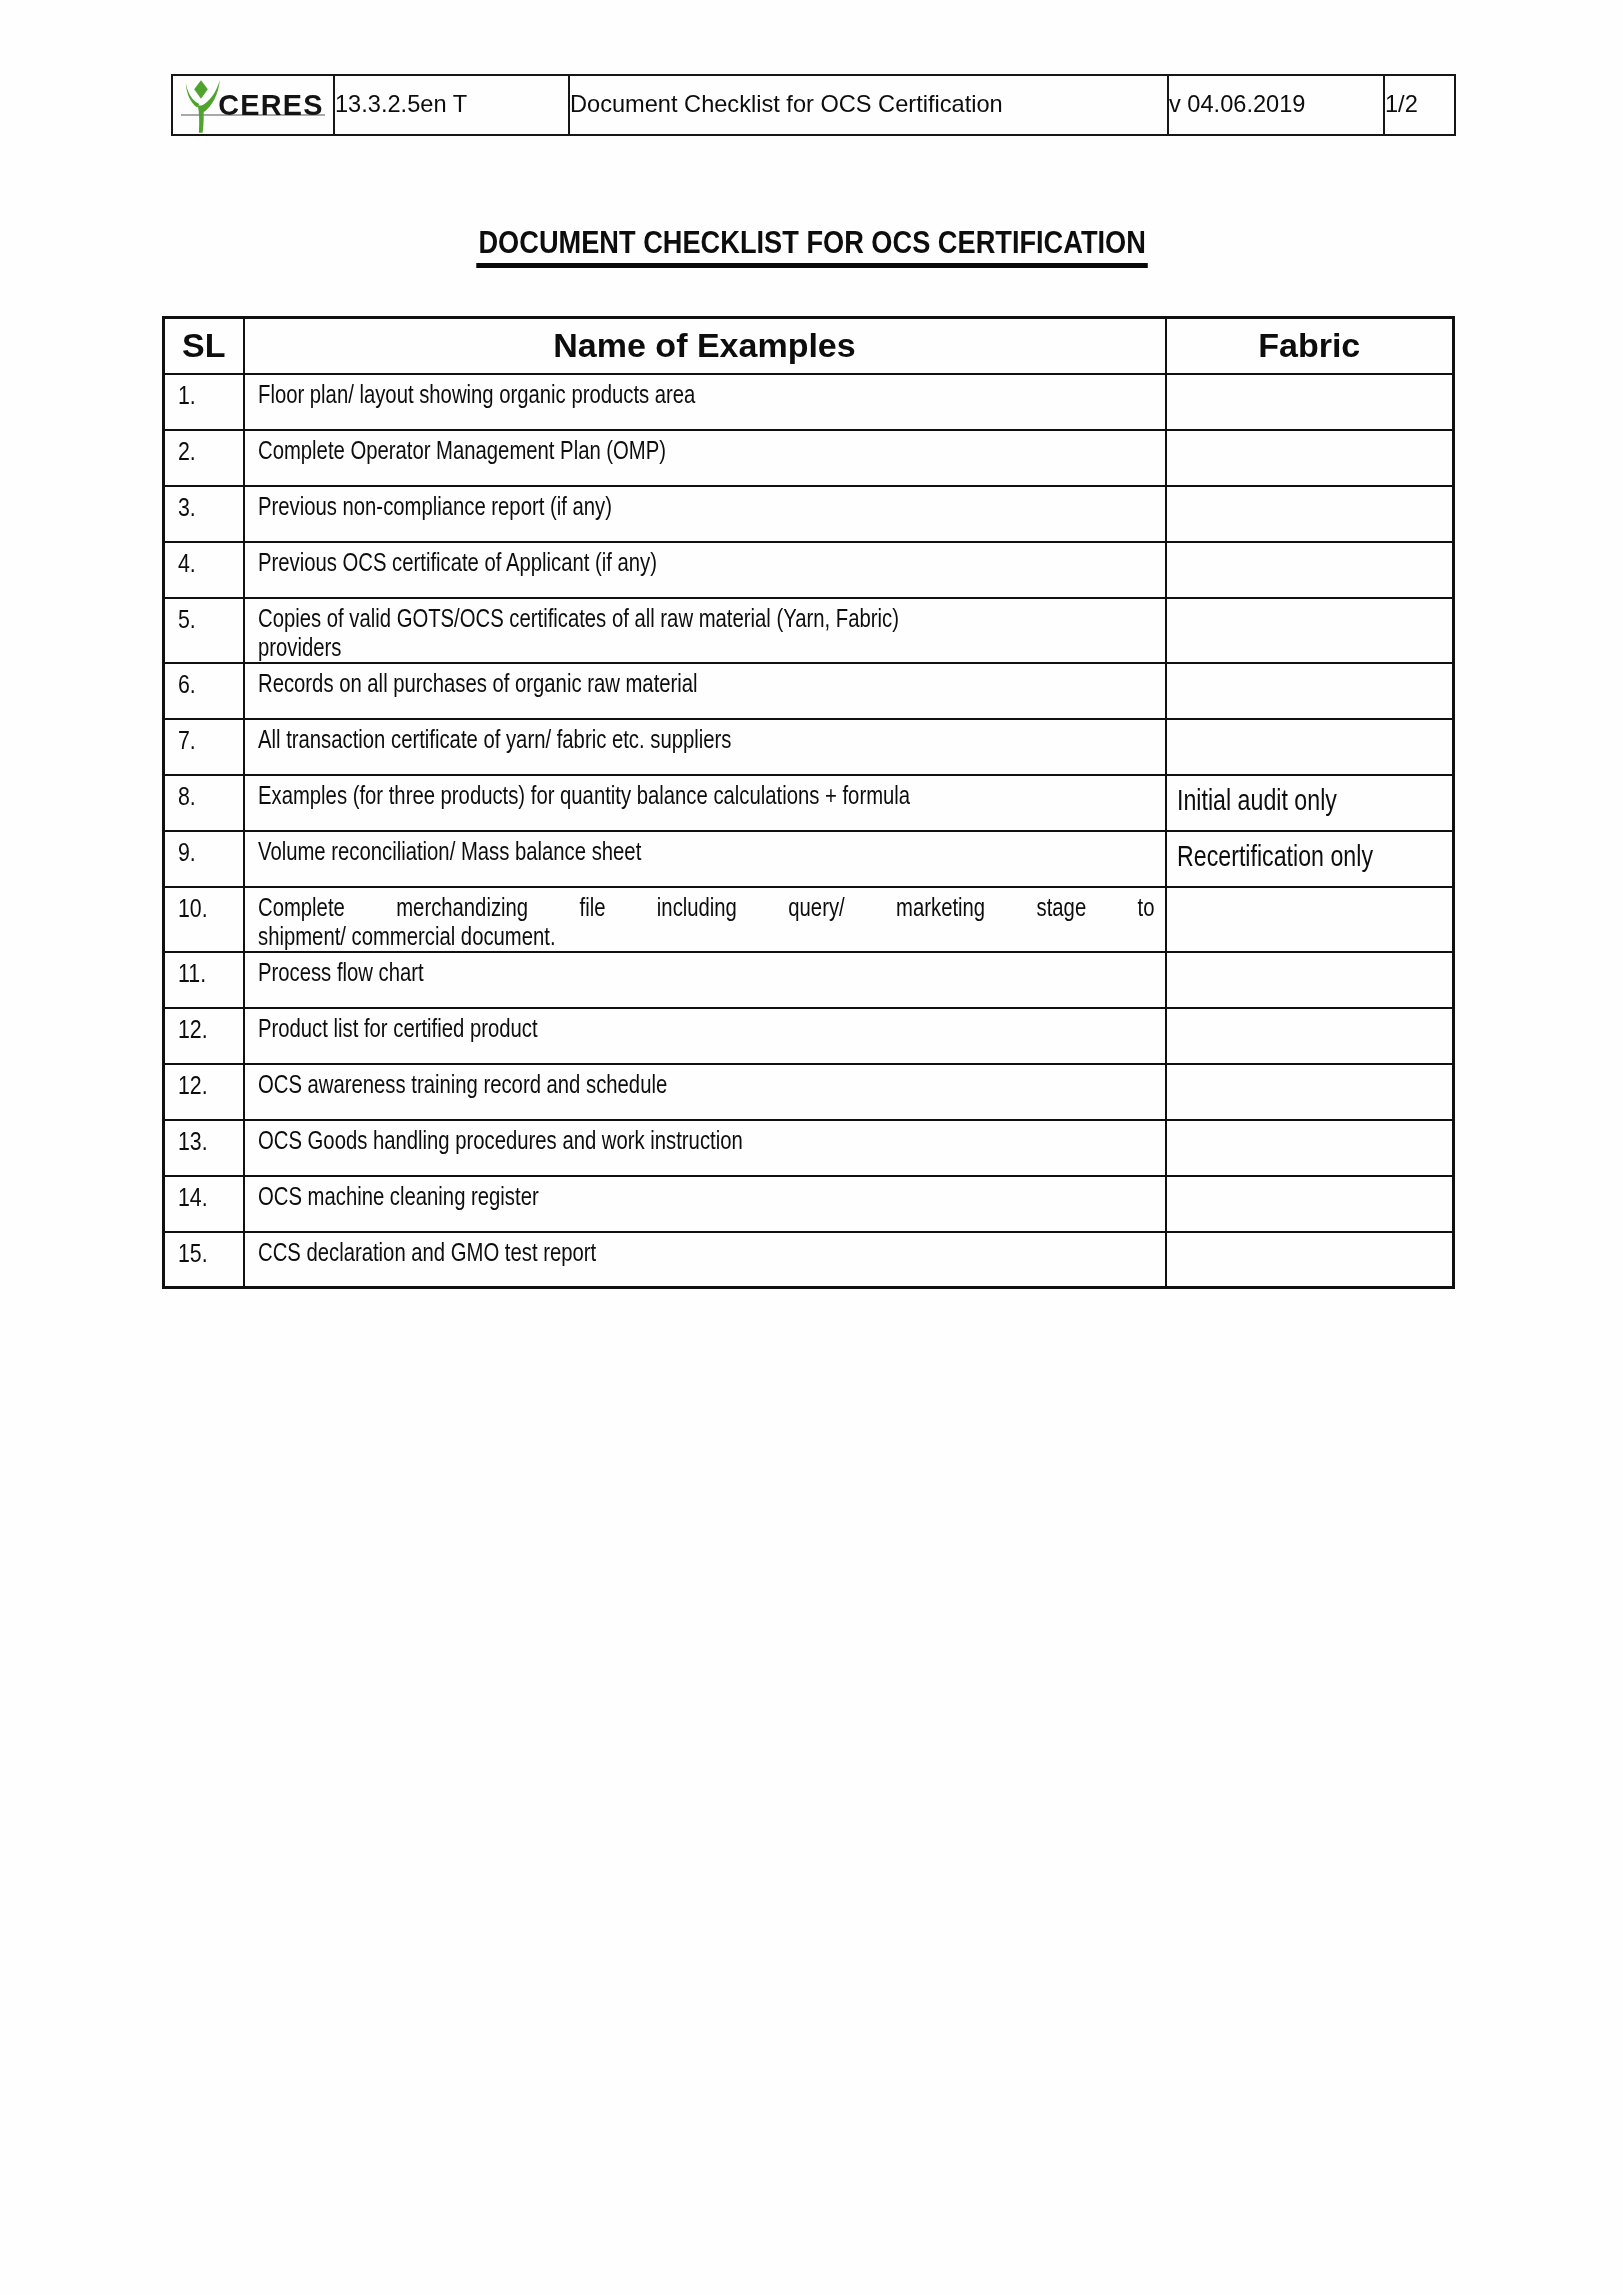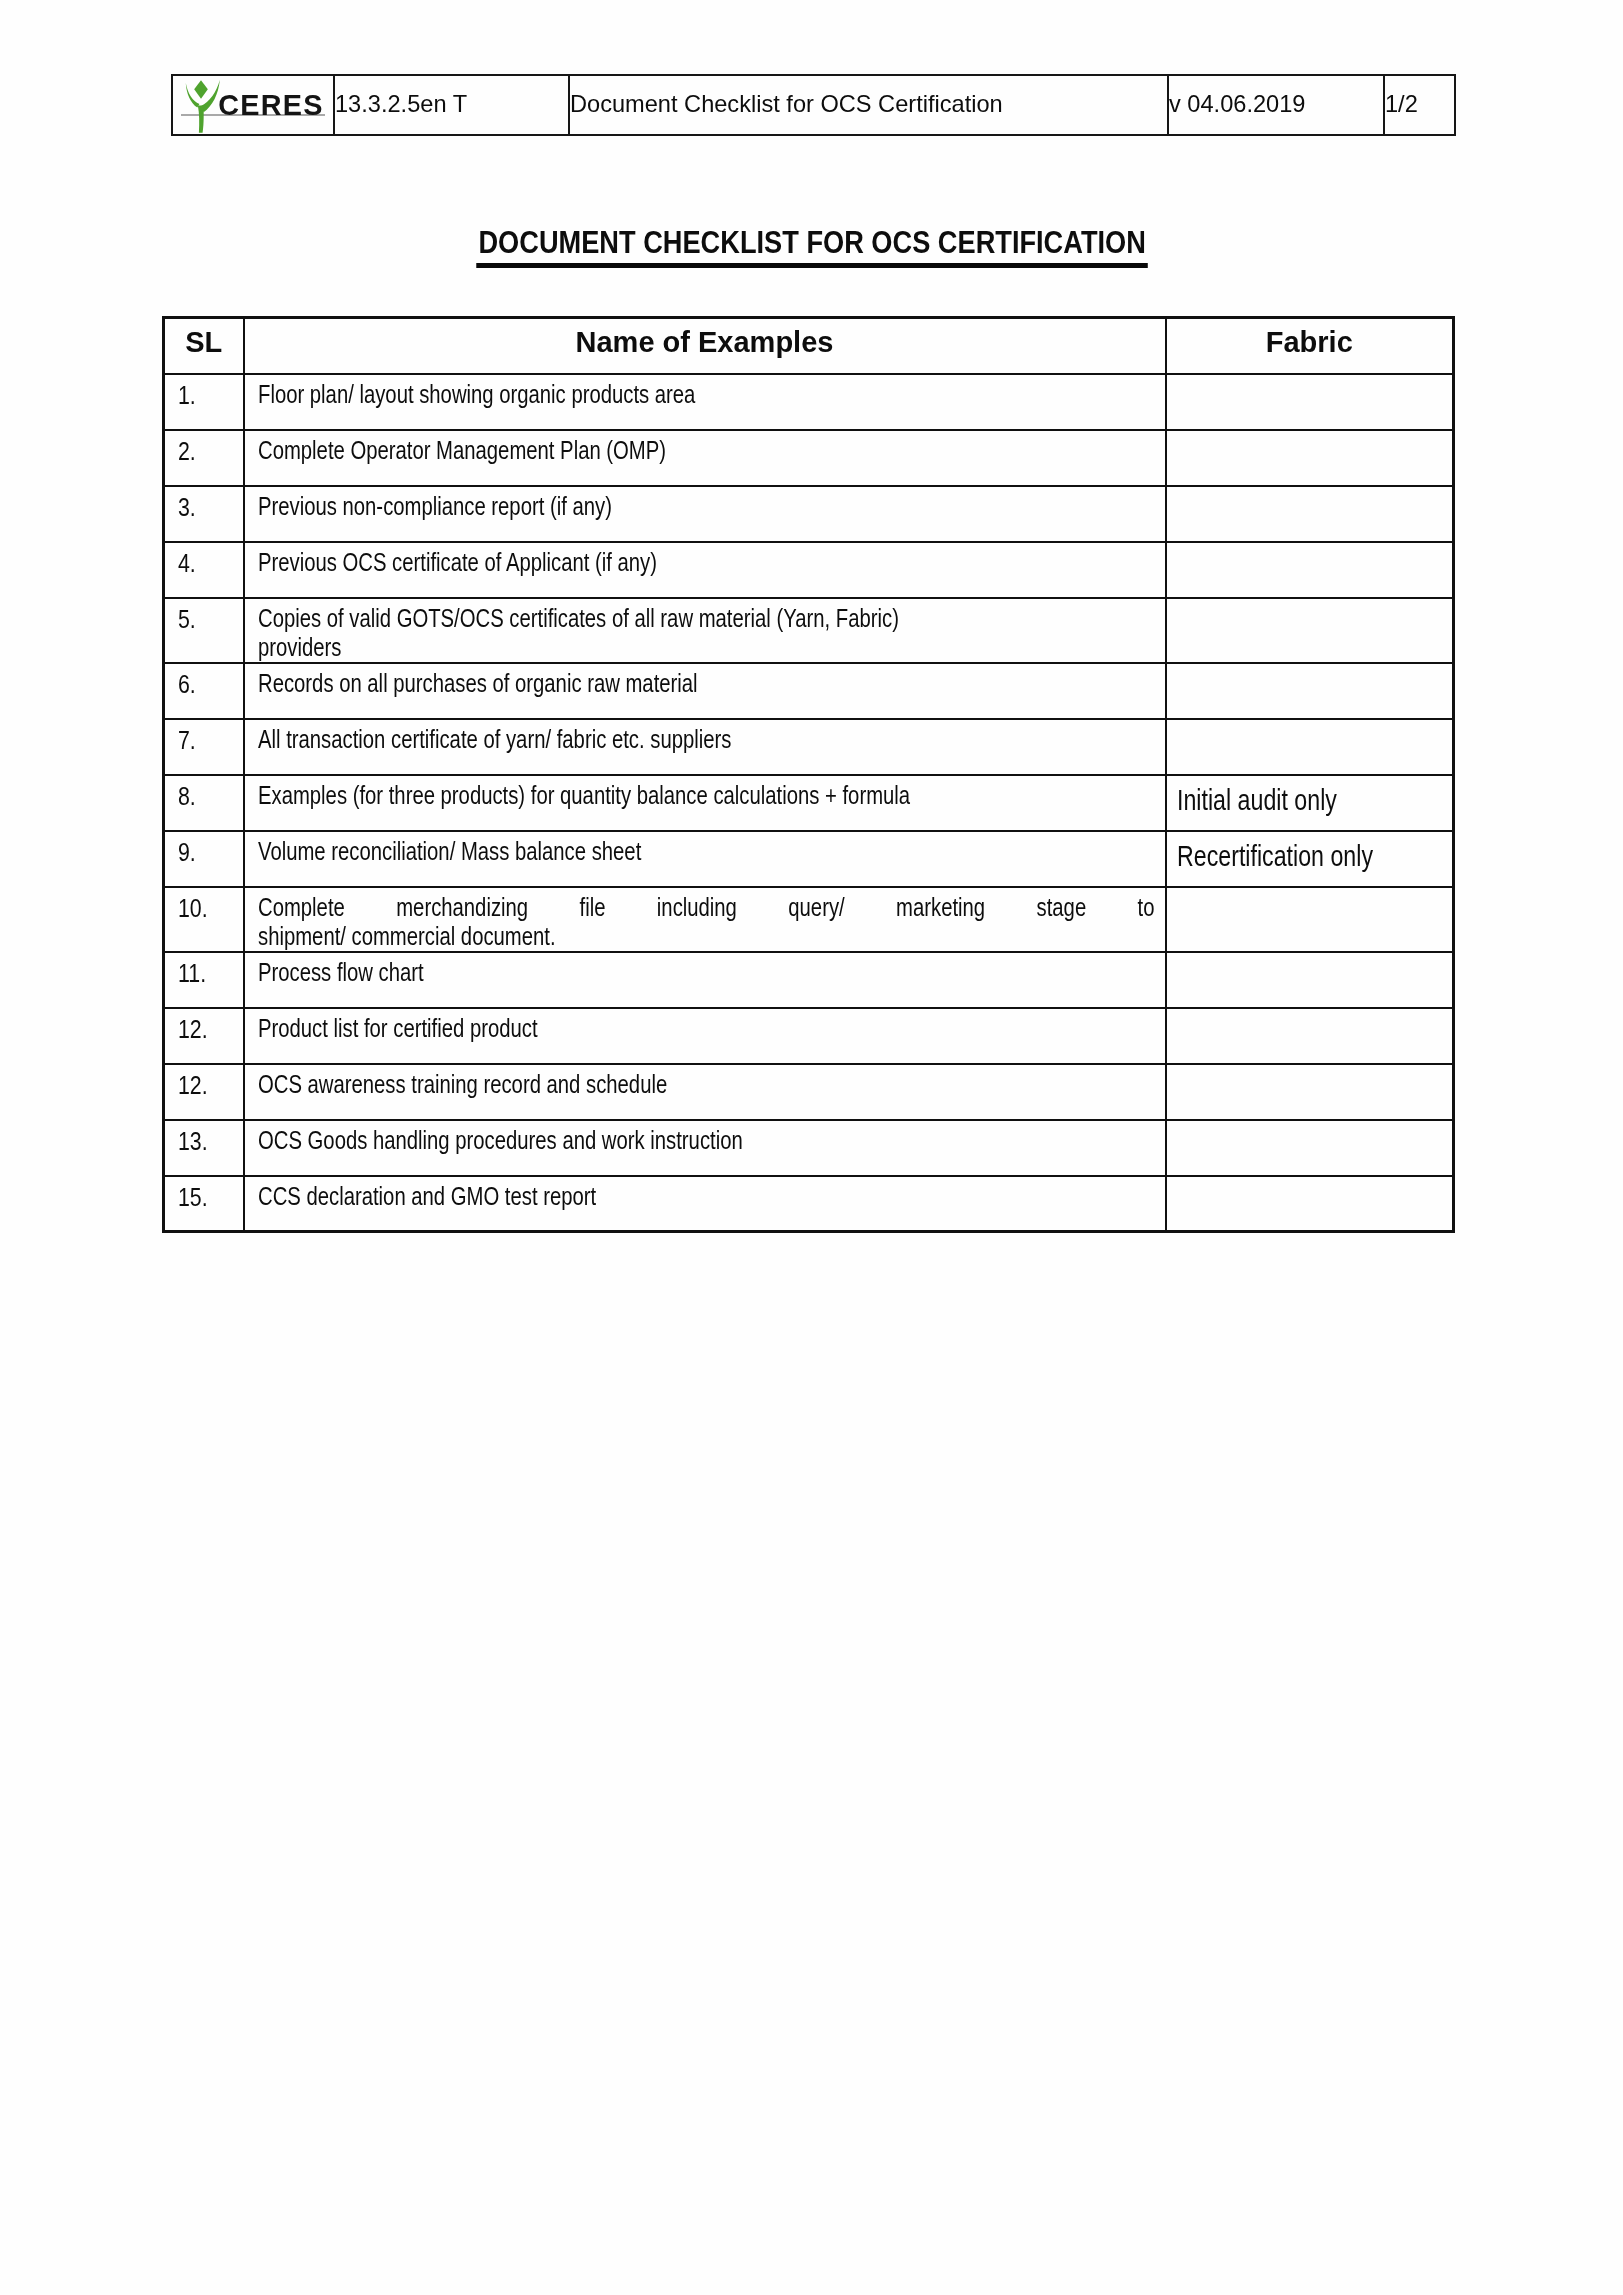--- a/index.html
+++ b/index.html
@@ -89,21 +89,21 @@
     table-layout: fixed;
     border: 3.3px solid #101010;
   }
   .main-table th, .main-table td {
     border: 2.6px solid #101010;
     vertical-align: top;
     overflow: hidden;
   }
   .main-table th {
     height: 56px;
-    font-size: 29px;
+    font-size: 34px;
     font-weight: bold;
     padding-top: 6.5px;
   }
   .main-table td { height: 56px; }
 
   
   .cond {
     --sx: 0.78;
     transform: scaleX(var(--sx));
     transform-origin: 0 0;
@@ -342,20 +342,31 @@
           </td>
           <td class="name-cell">
             <div class="cond">OCS Goods handling procedures and work instruction</div>
           </td>
           <td class="remarks-cell">
             <div class="cond"></div>
           </td>
         </tr>
         <tr>
           <td class="sl-cell">
+            <div class="cond">14.</div>
+          </td>
+          <td class="name-cell">
+            <div class="cond">OCS machine cleaning register</div>
+          </td>
+          <td class="remarks-cell">
+            <div class="cond"></div>
+          </td>
+        </tr>
+        <tr>
+          <td class="sl-cell">
             <div class="cond">15.</div>
           </td>
           <td class="name-cell">
             <div class="cond">CCS declaration and GMO test report</div>
           </td>
           <td class="remarks-cell">
             <div class="cond"></div>
           </td>
         </tr>
       </tbody>

